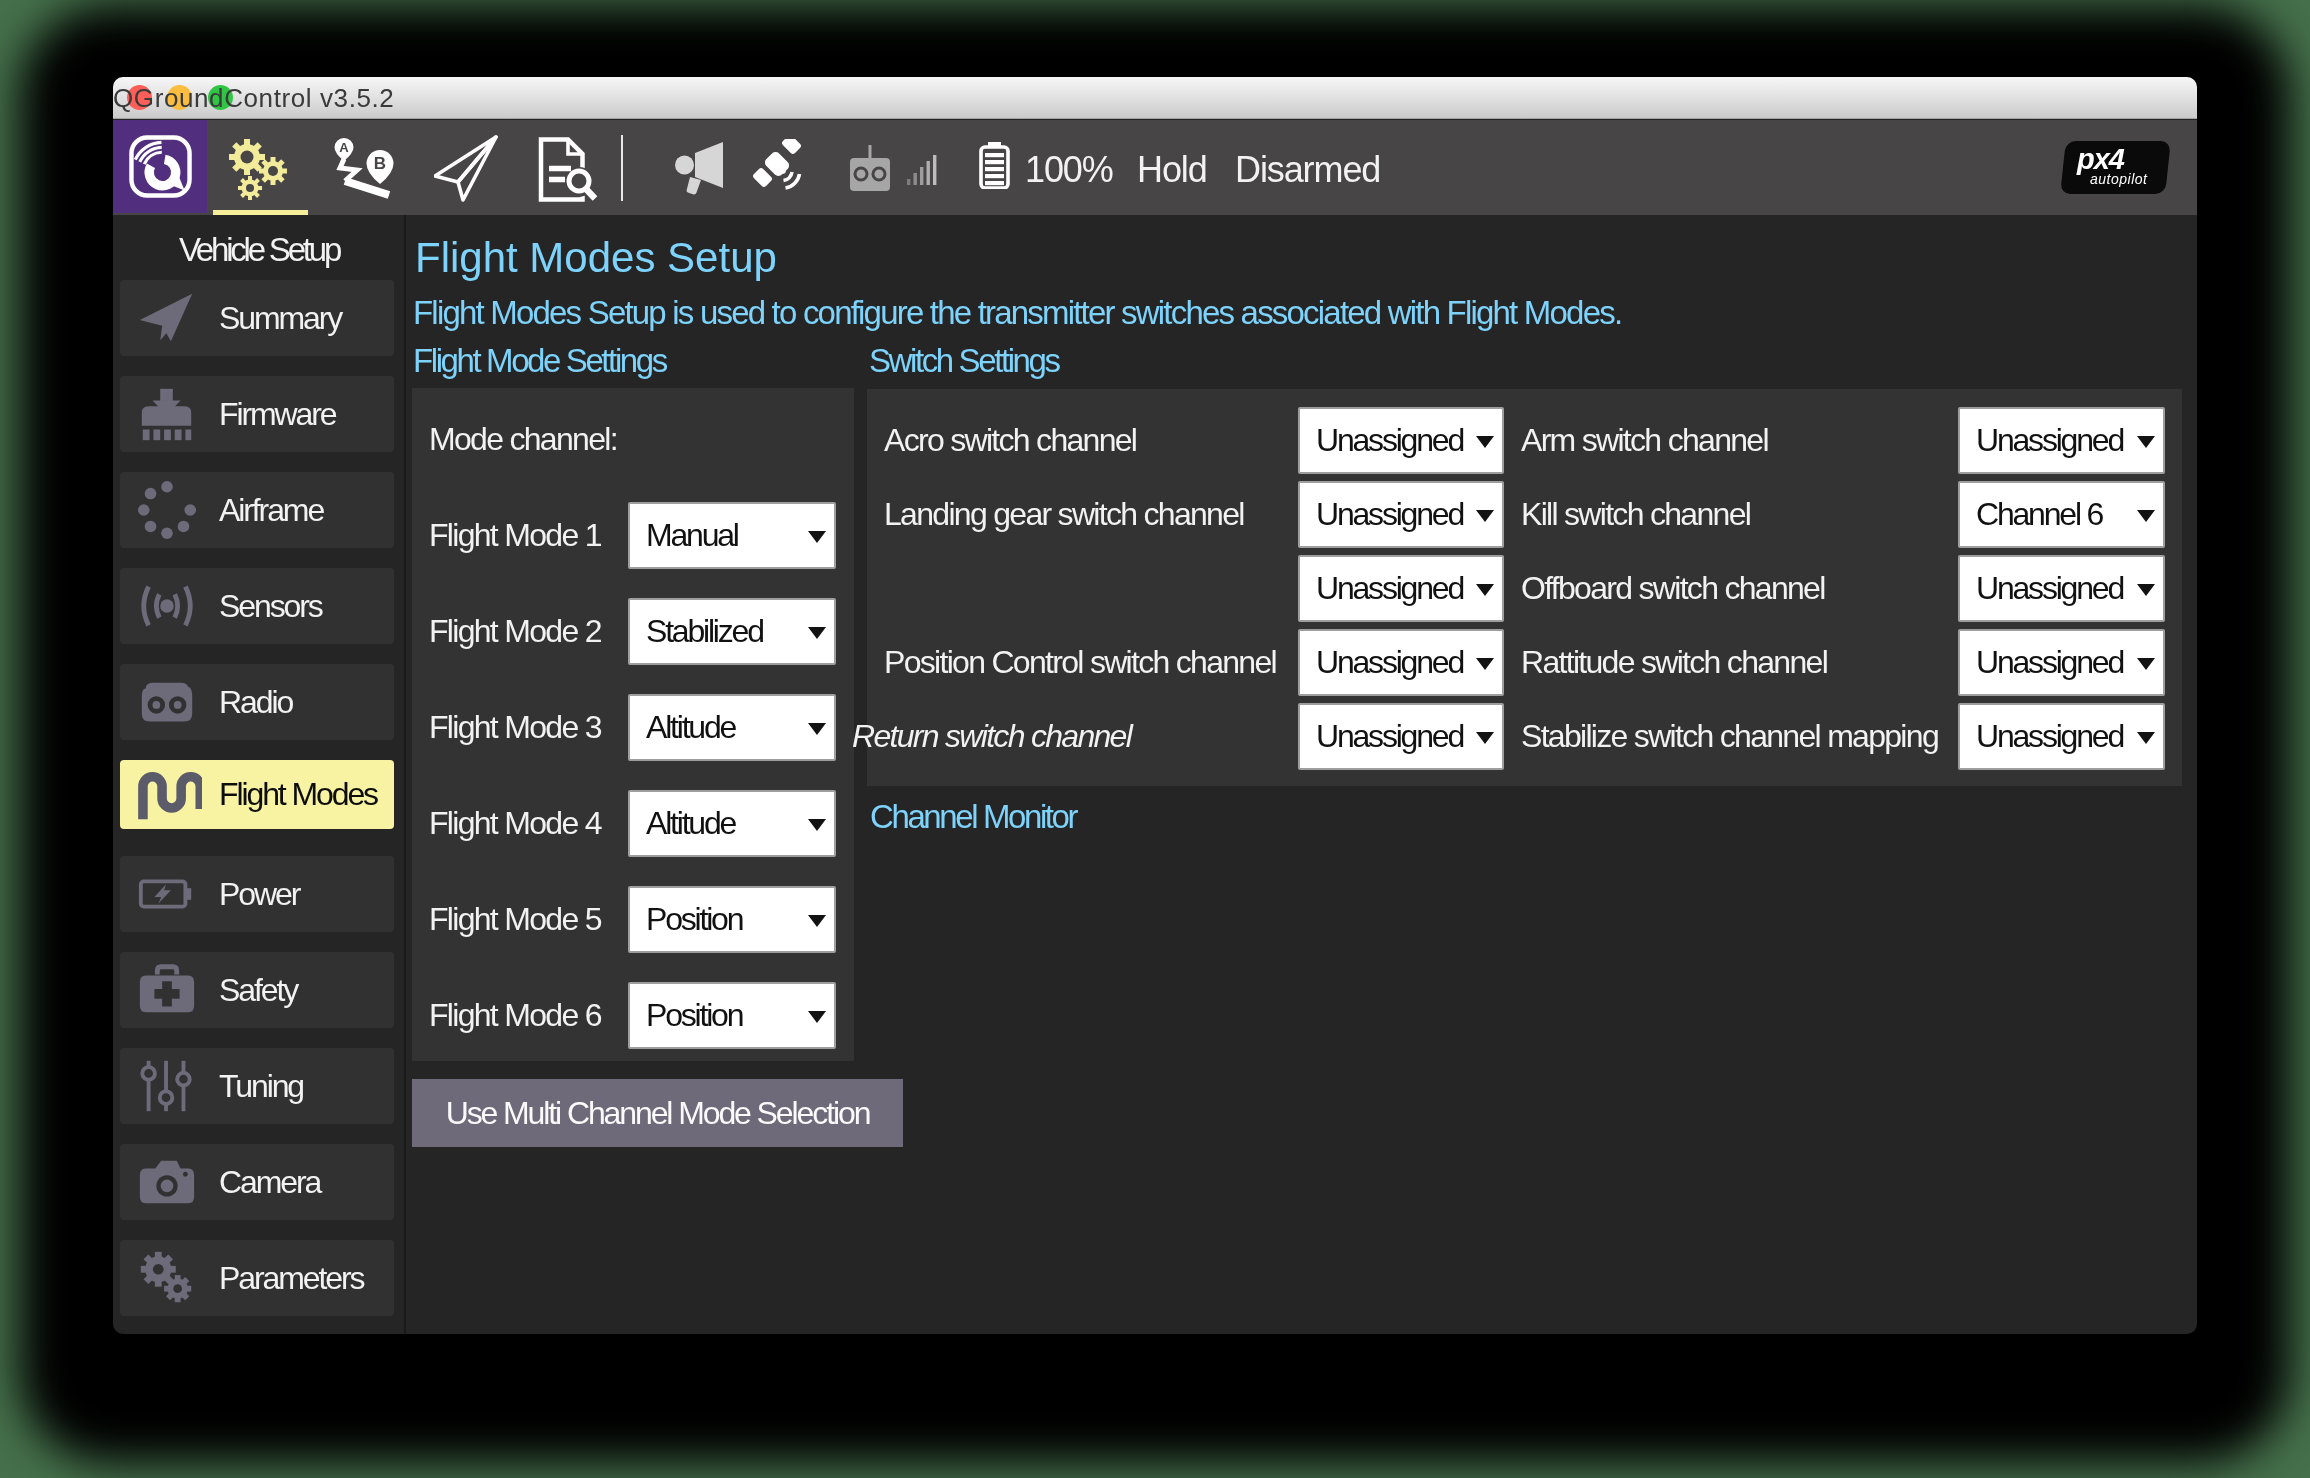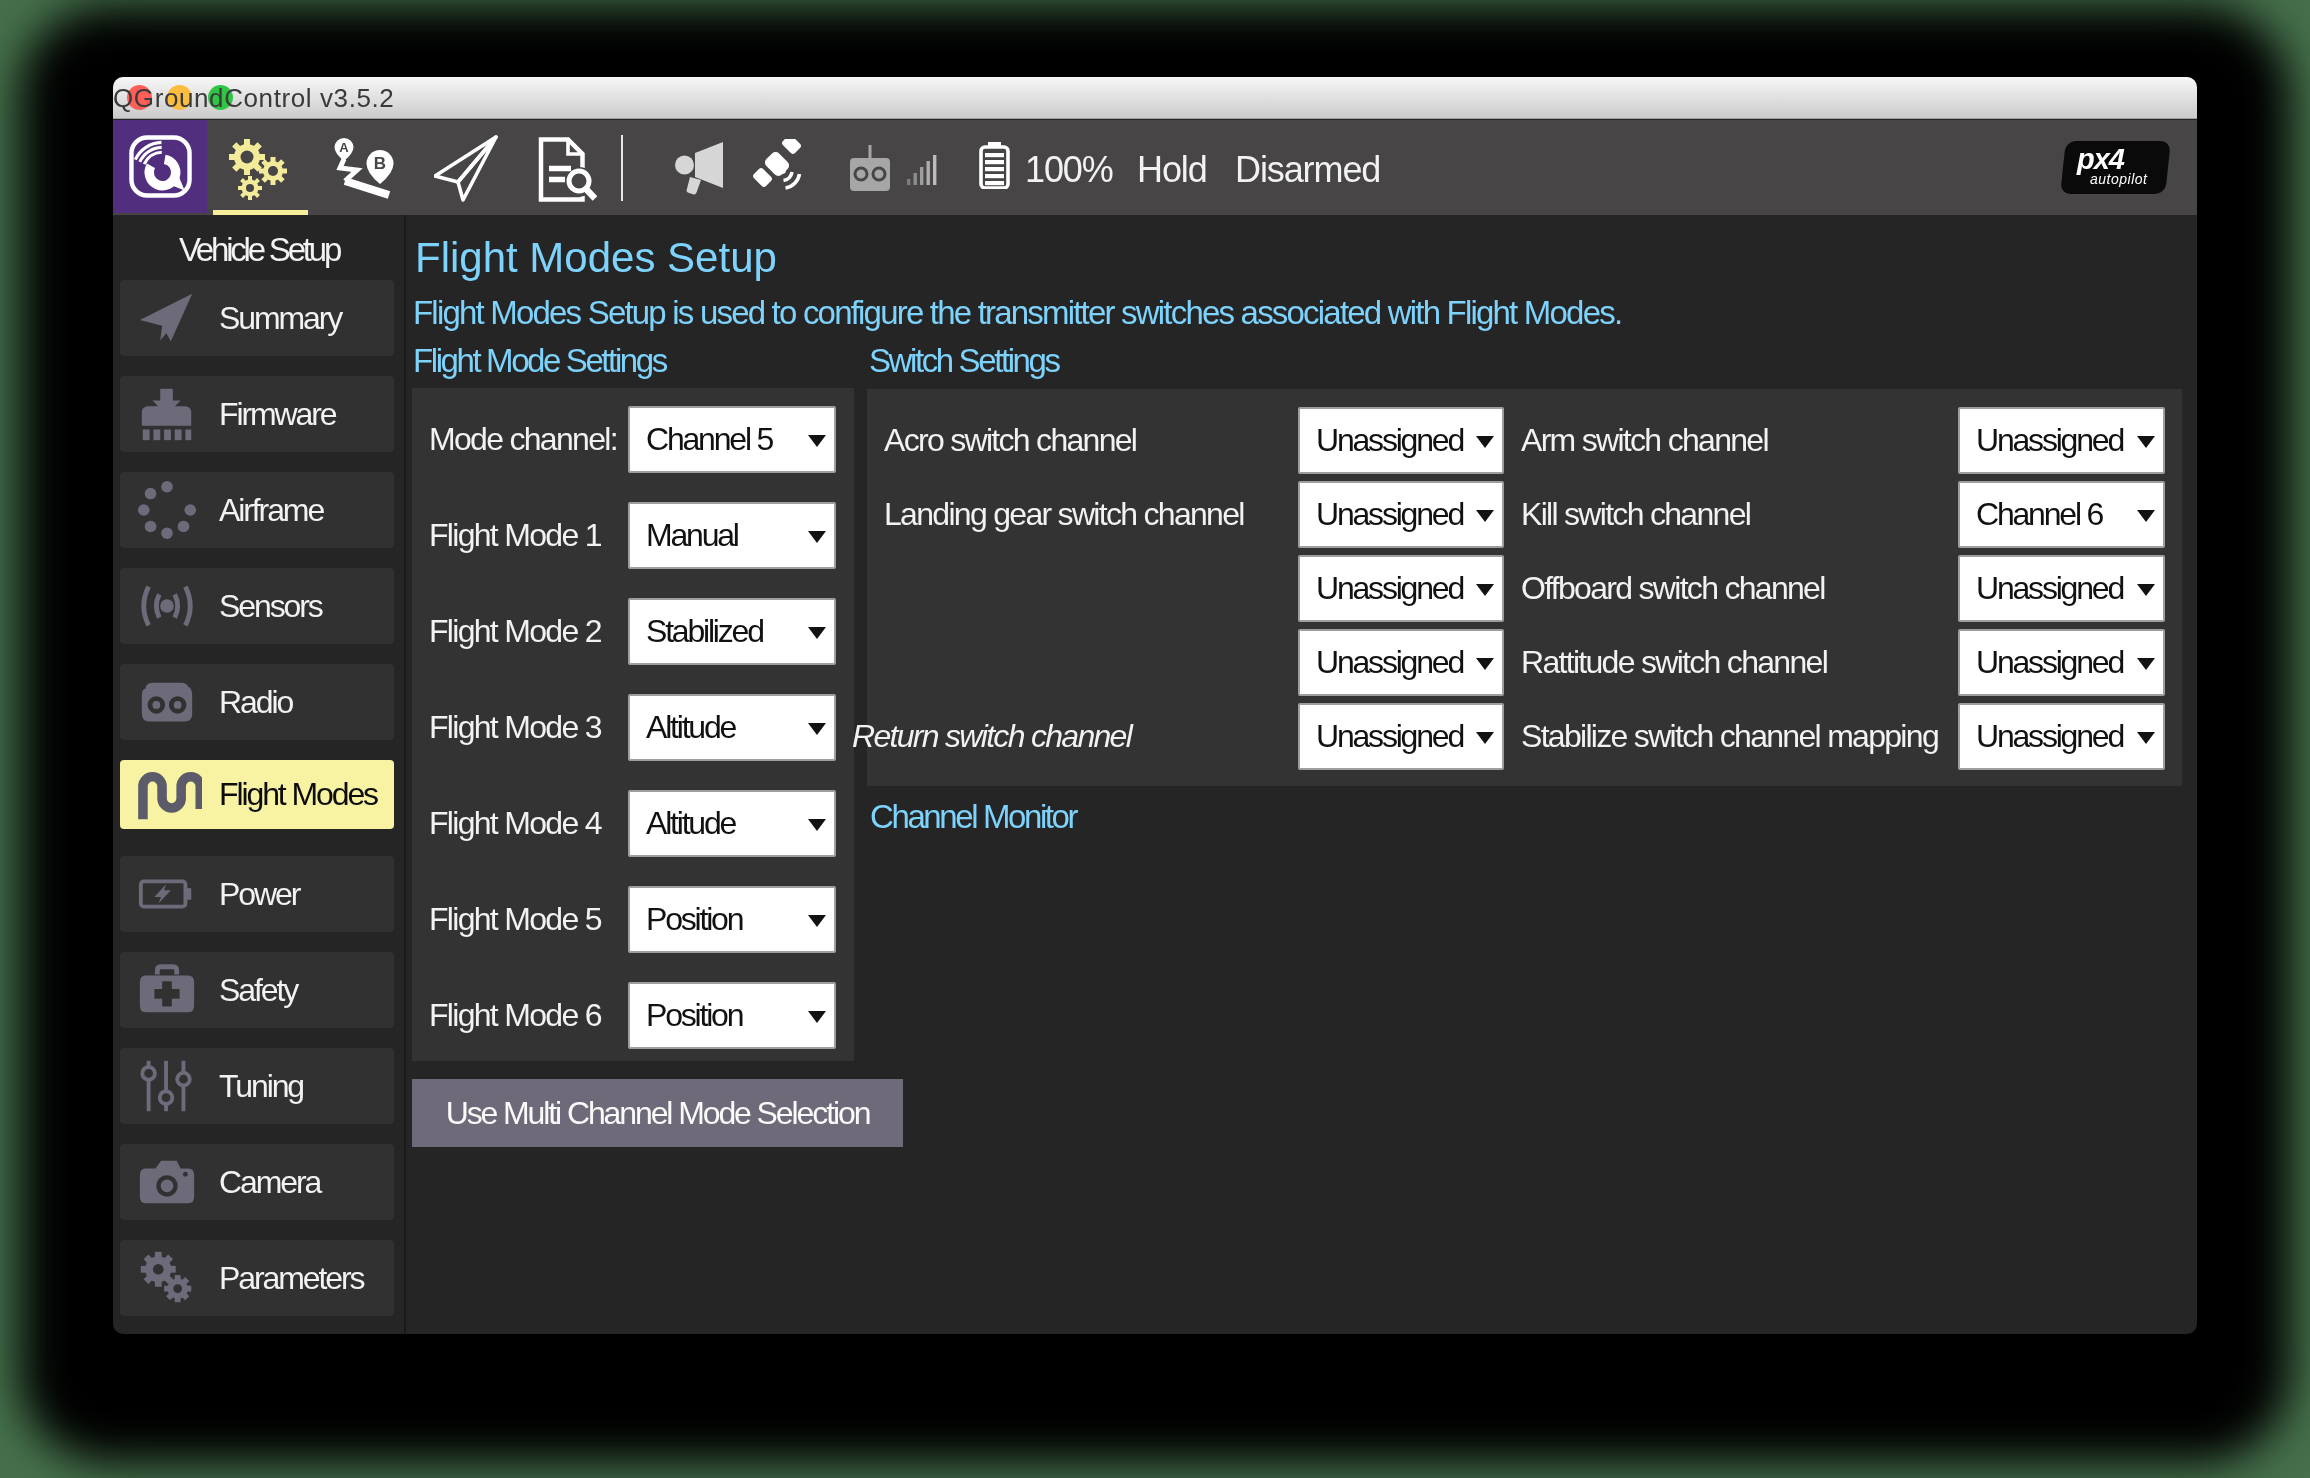--- a/index.html
+++ b/index.html
@@ -322,24 +322,20 @@
   </div>
 
   <div class="wtxt" style="left:302px; top:160px; font-size:42px; line-height:42px; letter-spacing:0px;">Flight Modes Setup</div>
   <div class="wtxt" style="left:300px; top:219px; font-size:33px; line-height:33px;">Flight Modes Setup is used to configure the transmitter switches associated with Flight Modes.</div>
   <div class="wtxt" style="left:300px; top:267px; font-size:33px; line-height:33px; letter-spacing:-2.4px;">Flight Mode Settings</div>
   <div class="wtxt" style="left:756px; top:267px; font-size:33px; line-height:33px; letter-spacing:-2.4px;text-align:right;">Switch Settings</div>
   <div id="panelL"></div>
   <div id="panelR"></div>
 
   <div class="row" style="left:316px; top:329px;">Mode channel:</div>
-  <div class="combo" style="left:515px; top:329px;">
-      <div class="ct">Channel 5</div>
-      <div class="arr"></div>
-    </div>
   <div class="row" style="left:316px; top:425px;">Flight Mode 1</div>
   <div class="combo" style="left:515px; top:425px;">
       <div class="ct">Manual</div>
       <div class="arr"></div>
     </div>
   <div class="row" style="left:316px; top:521px;">Flight Mode 2</div>
   <div class="combo" style="left:515px; top:521px;">
       <div class="ct">Stabilized</div>
       <div class="arr"></div>
     </div>
@@ -386,20 +382,21 @@
     </div>
   <div class="combo" style="left:1185px; top:478px; width:206px;">
       <div class="ct">Unassigned</div>
       <div class="arr"></div>
     </div>
   <div class="row" style="left:1408px; top:478px;">Offboard switch channel</div>
   <div class="combo" style="left:1845px; top:478px; width:207px;">
       <div class="ct">Unassigned</div>
       <div class="arr"></div>
     </div>
+  <div class="row" style="left:771px; top:552px;">Position Control switch channel</div>
   <div class="combo" style="left:1185px; top:552px; width:206px;">
       <div class="ct">Unassigned</div>
       <div class="arr"></div>
     </div>
   <div class="row" style="left:1408px; top:552px;">Rattitude switch channel</div>
   <div class="combo" style="left:1845px; top:552px; width:207px;">
       <div class="ct">Unassigned</div>
       <div class="arr"></div>
     </div>
   <div class="row" style="left:739px; top:626px;font-style:italic;">Return switch channel</div>

